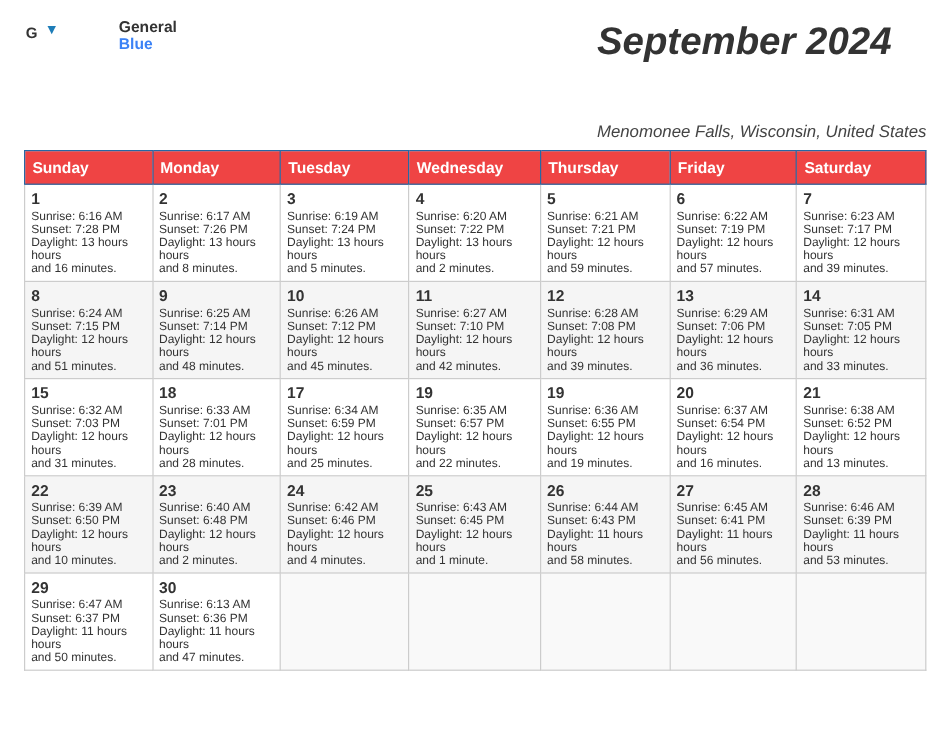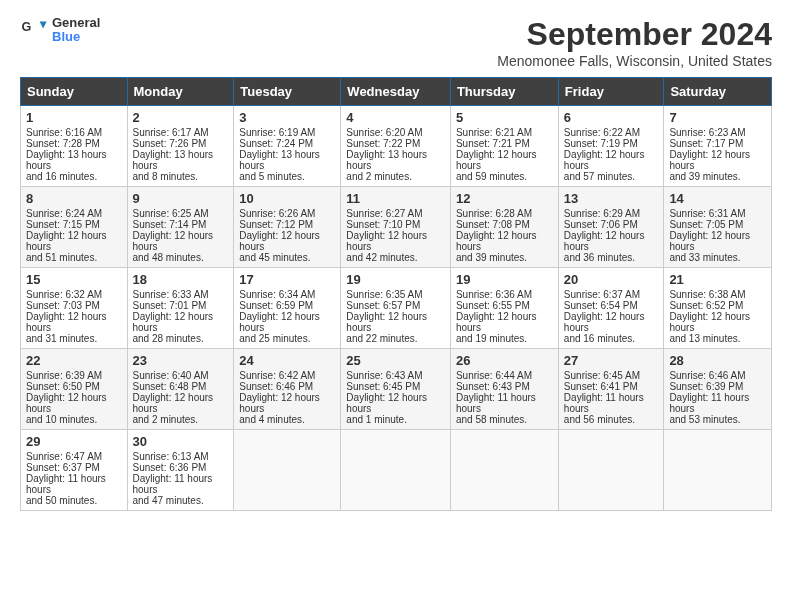--- a/index.html
+++ b/index.html
@@ -20,46 +20,49 @@
       display: flex;
       align-items: center;
       gap: 4px;
     }
     .logo-text {
       display: flex;
       flex-direction: column;
       font-size: 13px;
       font-weight: bold;
       line-height: 1.1;
+      margin-left: 47px;
     }
     .logo-text span:first-child { color: #333; }
     .logo-text span:last-child { color: #3b82f6; }
     .logo-icon {
       width: 28px;
       height: 28px;
     }
     .title-area {
-      text-align: right;
+      text-align: left;
+      font-style: italic;
     }
     .month-title {
       font-size: 32px;
       font-weight: bold;
       color: #333;
     }
     .location-title {
       font-size: 14px;
       color: #444;
+      margin-top: 48px;
     }
     .calendar {
       width: 100%;
       border-collapse: collapse;
       border: 1px solid #ccc;
     }
     .calendar th {
-      background-color: #404040;
+      background-color: #ef4444;
       color: #fff;
       font-size: 13px;
       font-weight: bold;
       padding: 6px 6px;
       text-align: left;
       border: 1px solid #2668a4;
       margin-left: 12px;
     }
     .calendar td {
       vertical-align: top;

